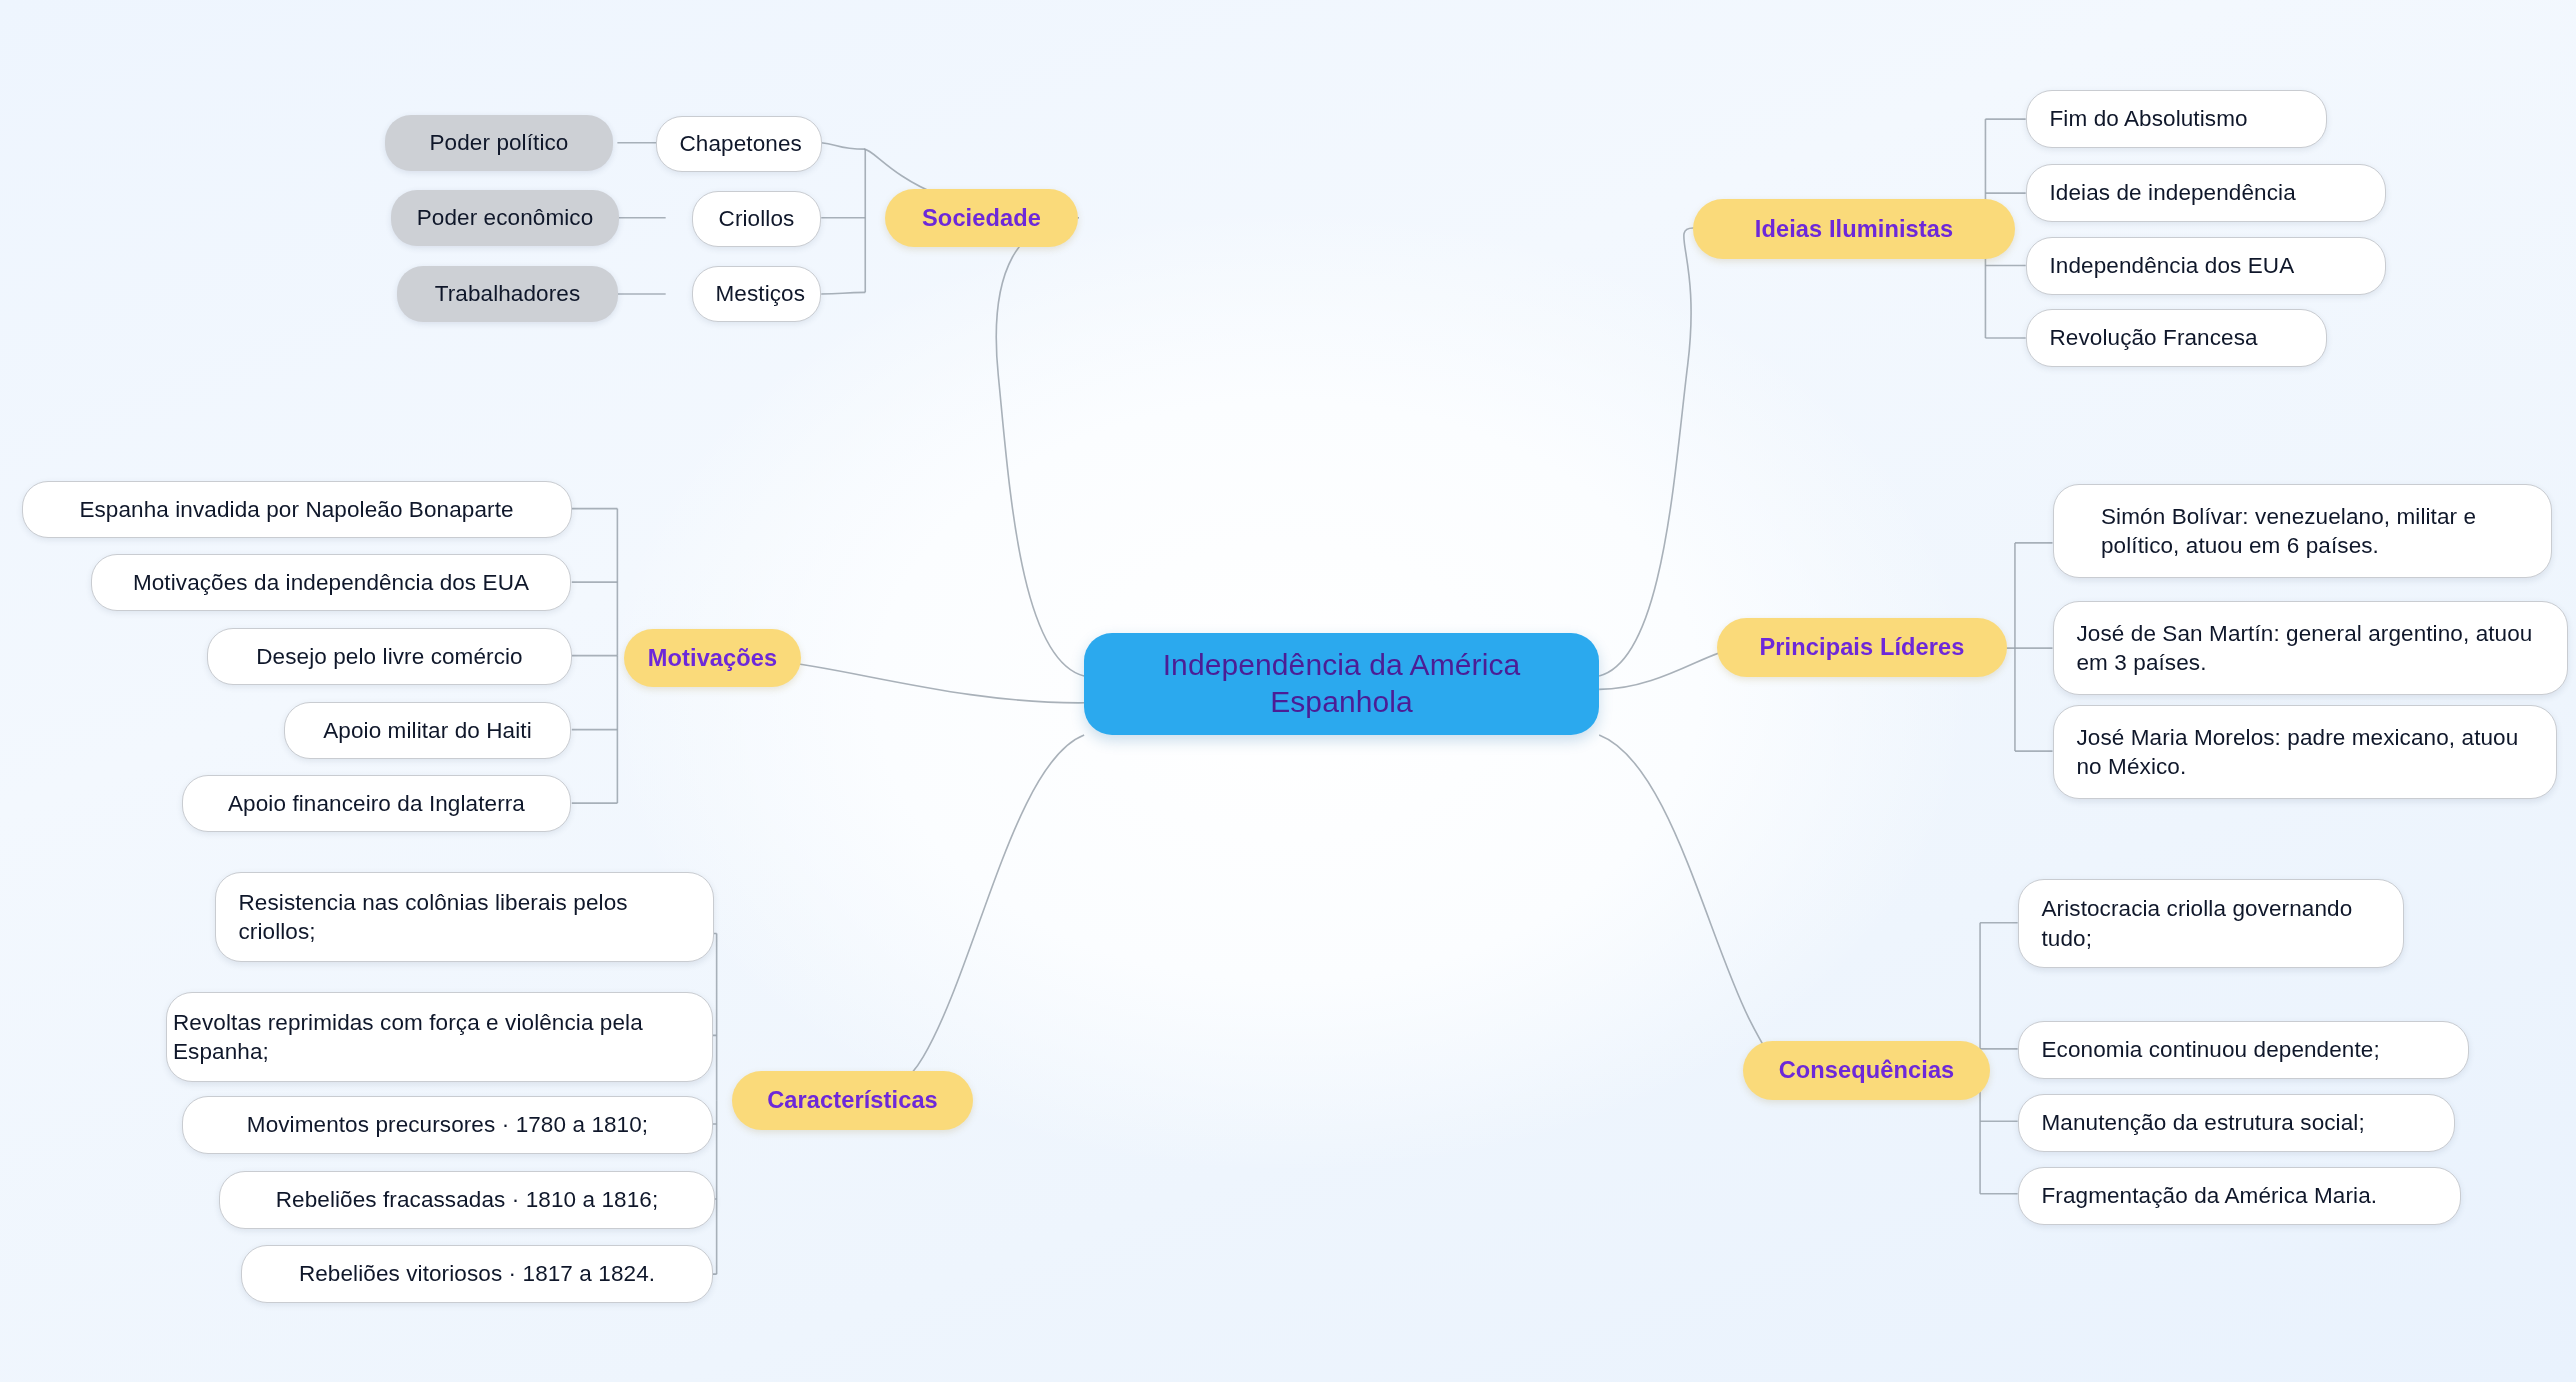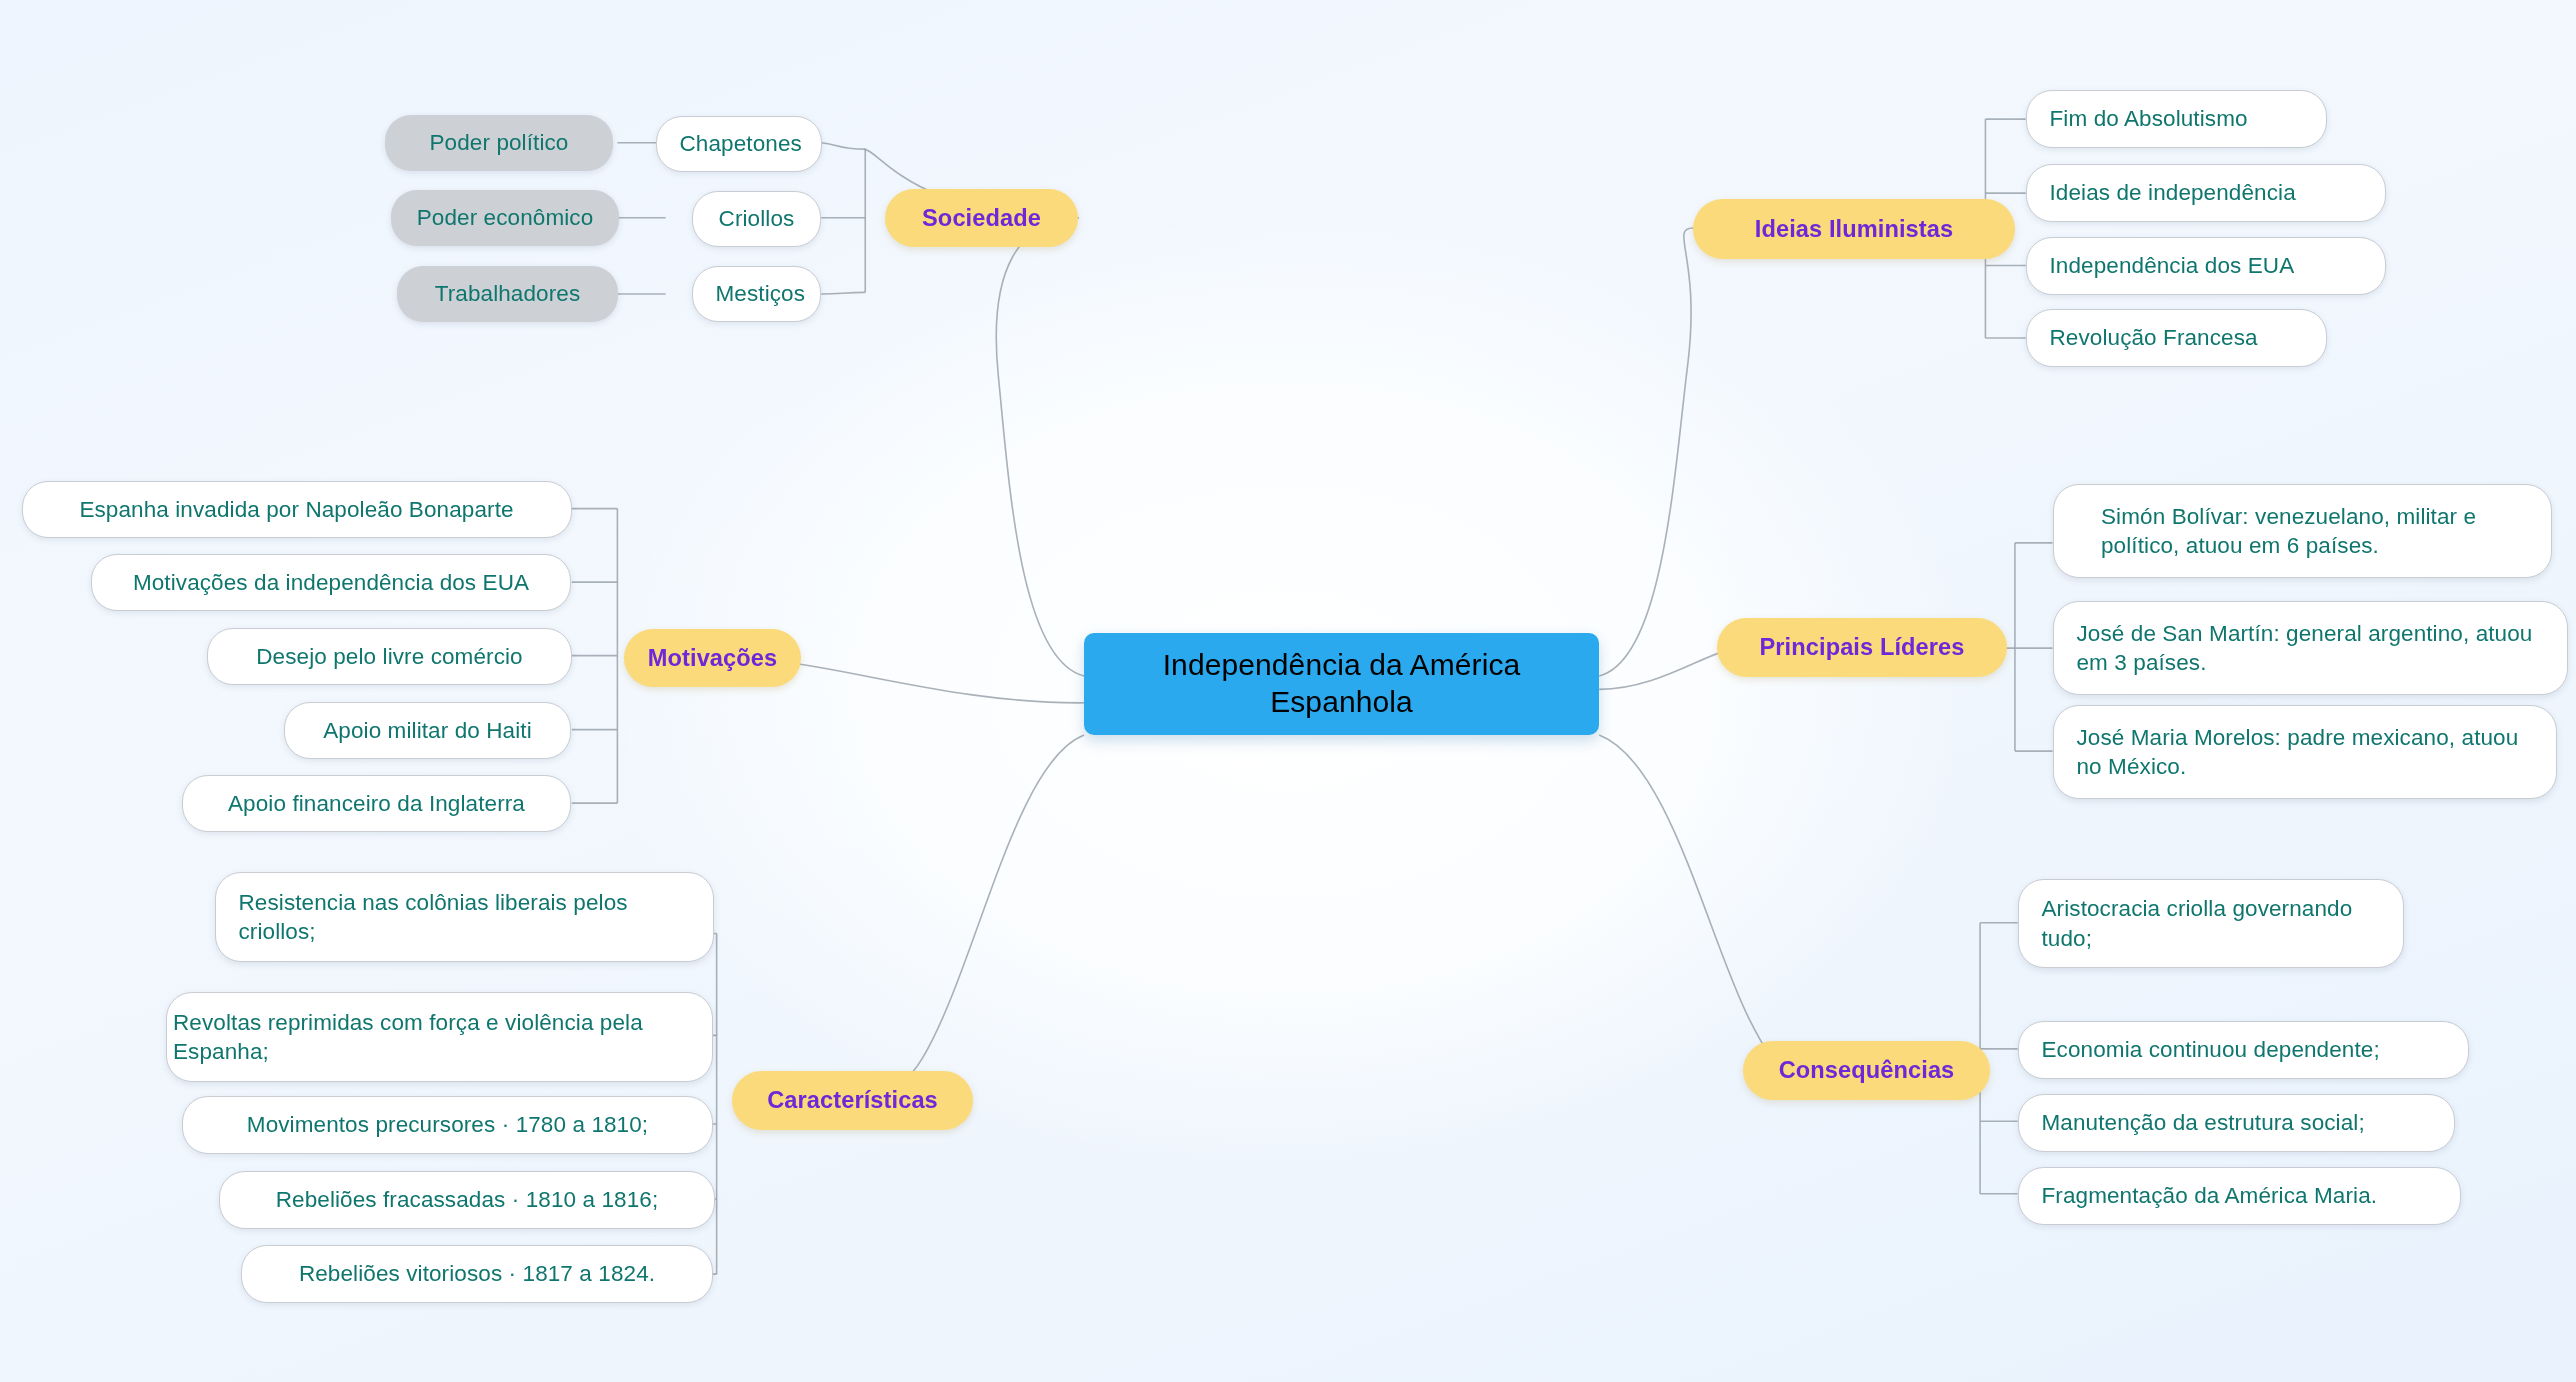--- a/index.html
+++ b/index.html
@@ -14,31 +14,31 @@
   }
   #canvas{position:absolute;inset:0;width:2576px;height:1382px;}
   svg.links{position:absolute;left:0;top:0;width:2576px;height:1382px;pointer-events:none;}
   svg.links path{fill:none;stroke:#9aa3ad;stroke-width:3;opacity:.85;}
 
   .node{
     position:absolute;
     box-sizing:border-box;
     display:flex;align-items:center;
     border-radius:25px;
-    color:#0f766e;
+    color:#0f172a;
     letter-spacing:0.1px;
   }
 
   
   .central{
     background:#2ba9ee;
-    border-radius:10px;
+    border-radius:28px;
     justify-content:center;
     text-align:center;
-    color:#000000;
+    color:#4c1d95;
     font-size:30px;
     line-height:1.22;
     padding:0 21.5px;
     box-shadow:0 5.4px 14px rgba(30,110,170,.22);
   }
 
   
   .branch{
     background:#fada7a;
     border-radius:32px;

